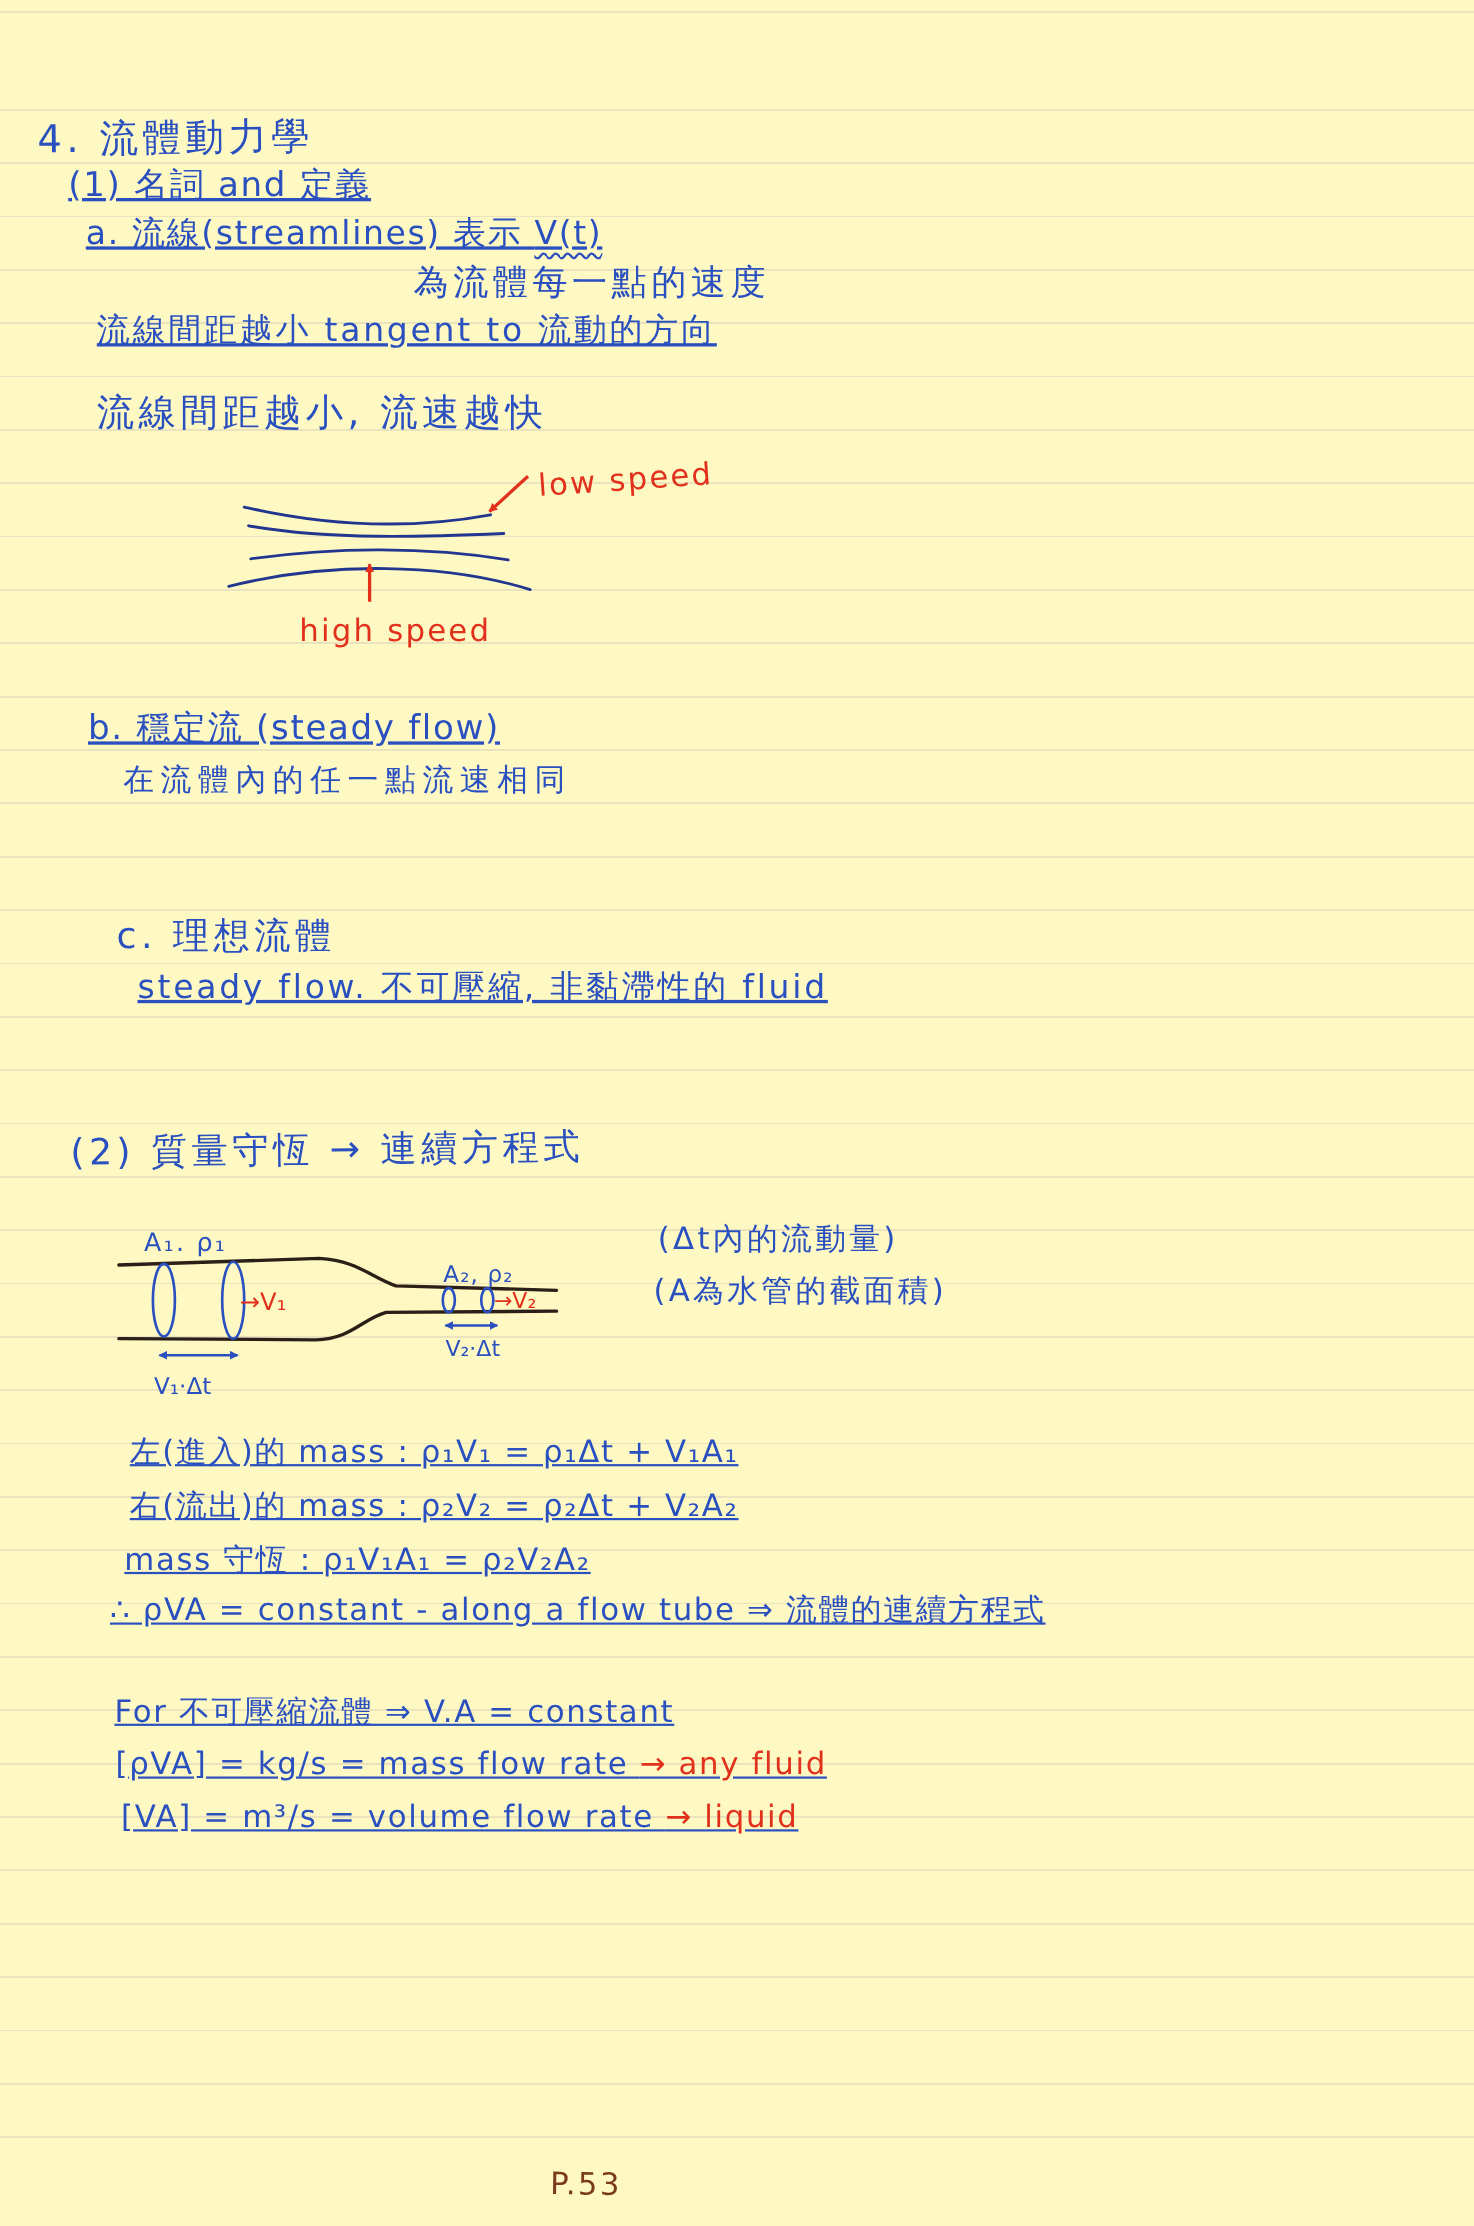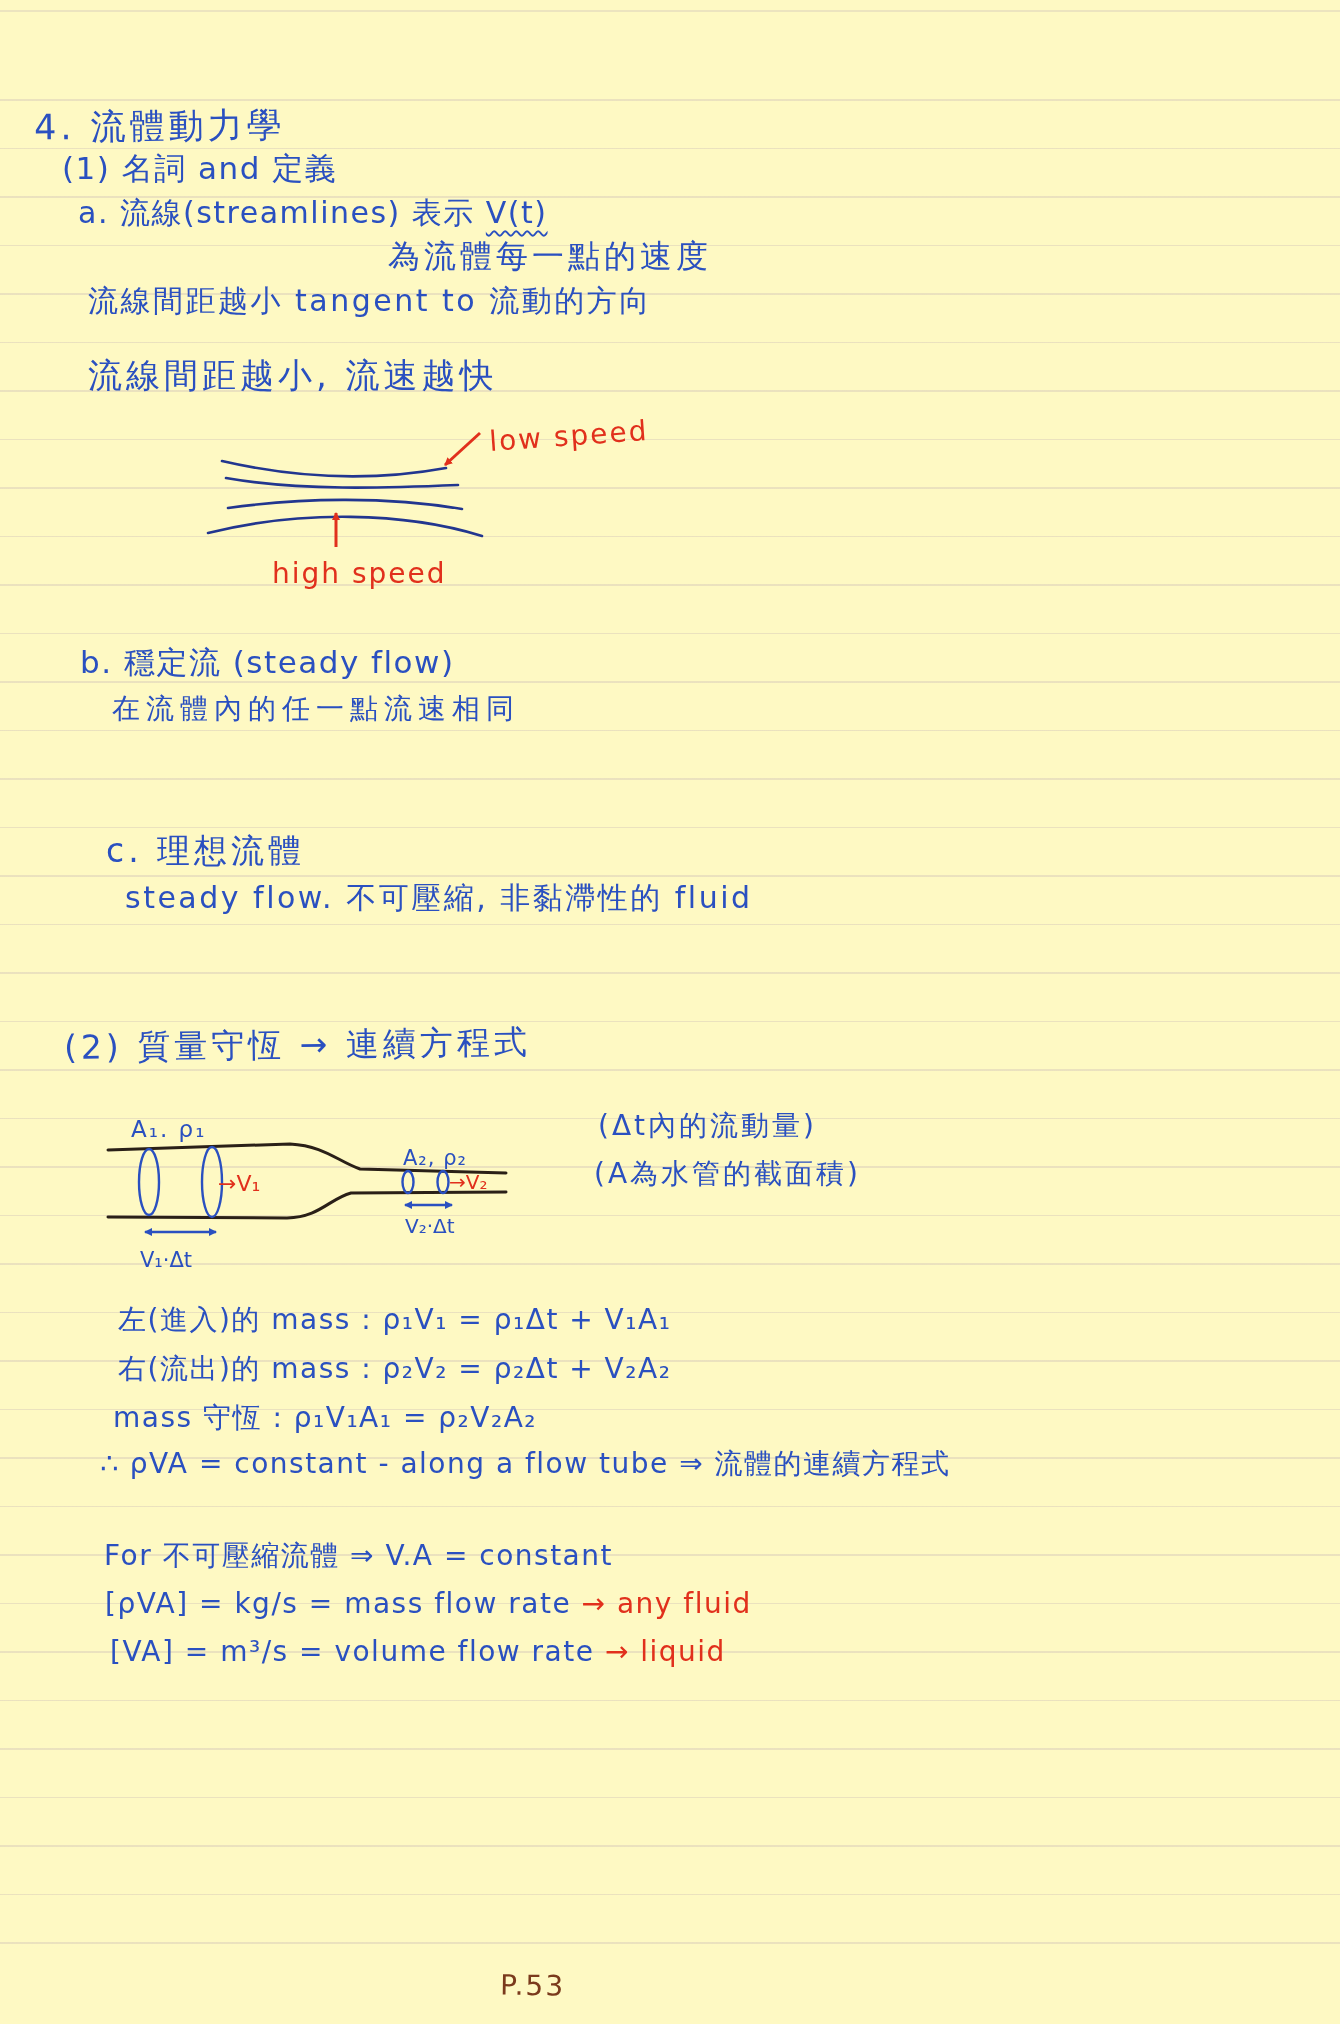--- a/index.html
+++ b/index.html
@@ -11,21 +11,21 @@
   .topline{position:absolute;left:0;top:10px;width:100%;height:2px;background:#e6dcbd;opacity:.75;}
   .rules{
     position:absolute;left:0;top:99px;width:100%;height:1848px;pointer-events:none;
     background:repeating-linear-gradient(to bottom,#e6dcbd 0 1.6px,transparent 1.6px 48.5px);
     opacity:.8;
   }
   .hw{position:absolute;white-space:nowrap;color:#2a50c0;line-height:1.15;}
   .red{color:#e1301c;}
   .brown{color:#7a3a1c;}
   .cjk{letter-spacing:4px;}
-  .mix{letter-spacing:1.5px;}
+  .mix{letter-spacing:1.5px;text-decoration:underline;}
   .r-1{transform:rotate(-0.7deg);}
   .r1{transform:rotate(0.7deg);}
   .vec{
     text-decoration:underline;text-decoration-style:wavy;
     text-decoration-color:#2a50c0;text-decoration-thickness:2px;text-underline-offset:7px;
   }
   svg{position:absolute;overflow:visible;}
   svg text{font-family:"DejaVu Sans",sans-serif;}
   .svg-blue{fill:#2a50c0;}
   .svg-red{fill:#e1301c;}
@@ -35,21 +35,21 @@
 
 <div class="page">
   <div class="topline"></div>
   <div class="rules"></div>
 
   <div class="hw cjk r-1" style="left:34px;top:106px;font-size:35px;">4. 流體動力學</div>
 
   <div class="hw mix" style="left:62px;top:151px;font-size:31px;">(1) 名詞 and 定義</div>
 
   <div class="hw mix" style="left:78px;top:196px;font-size:30px;"><span>a. 流線(streamlines) 表示 </span><span class="vec">V(t)</span></div>
-  <div class="hw cjk" style="left:388px;top:238px;font-size:32px;">為流體每一點的速度</div>
+  <div class="hw cjk" style="left:376px;top:238px;font-size:32px;">為流體每一點的速度</div>
   <div class="hw mix" style="left:88px;top:284px;font-size:30px;letter-spacing:2.5px;">流線間距越小 tangent to 流動的方向</div>
   <div class="hw cjk" style="left:88px;top:345px;font-size:34px;margin-top:11px;">流線間距越小, 流速越快</div>
 
   <svg style="left:150px;top:415px;" width="500" height="195" viewBox="0 0 500 195">
     <defs>
       <marker id="mr" markerWidth="10" markerHeight="10" refX="7" refY="4" orient="auto" markerUnits="userSpaceOnUse">
         <path d="M0,0 L8,4 L0,8 Z" fill="#e1301c"></path>
       </marker>
     </defs>
     <g fill="none" stroke="#22368f" stroke-width="2.6" stroke-linecap="round">

